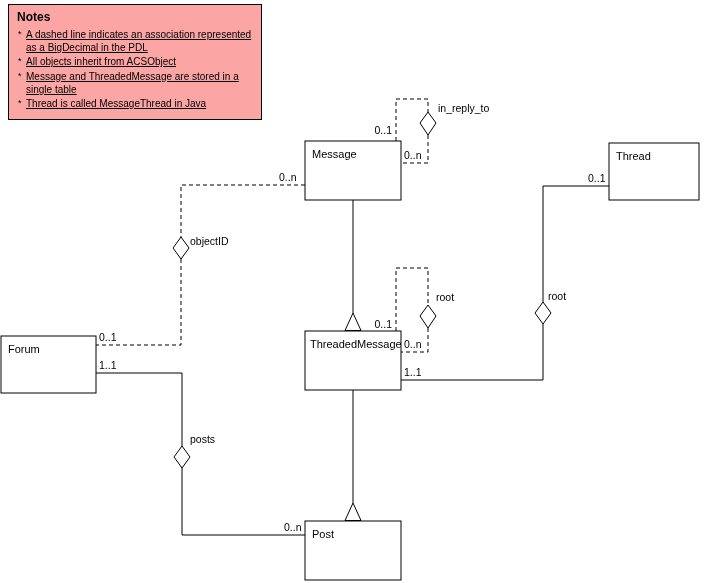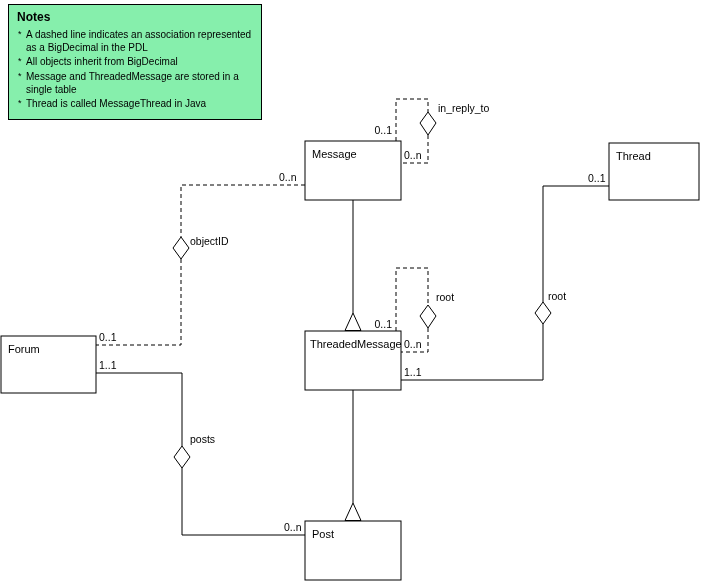--- a/index.html
+++ b/index.html
@@ -22,31 +22,32 @@
   text { font-family: "Liberation Sans", sans-serif; font-size: 11px; fill: #000000; }
   text.lbl { font-size: 10.5px; }
 
   
   .notes {
     position: absolute;
     left: 8px;
     top: 4px;
     width: 236px;
     border: 1px solid #000000;
-    background: #86efac;
+    background: #fca5a5;
     padding: 5px 8px 8px 8px;
   }
   .notes-title { font-weight: bold; font-size: 12px; margin-bottom: 4px; }
   .notes ul { margin: 0; padding: 0; list-style: none; }
   .notes li {
     font-size: 10px;
     line-height: 1.32;
     position: relative;
     padding-left: 9px;
     margin-bottom: 1px;
+    text-decoration: underline;
   }
   .notes li::before {
     content: "*";
     position: absolute;
     left: 1px;
     top: 1px;
     font-size: 9px;
   }
 </style>
 </head>
@@ -116,19 +117,19 @@
     <text class="lbl" x="404" y="376">1..1</text>
 
     <text class="lbl" x="99" y="369">1..1</text>
     <text class="lbl" x="284" y="531">0..n</text>
   </svg>
 
   <div class="notes">
     <div class="notes-title">Notes</div>
     <ul>
       <li>A dashed line indicates an association represented as a BigDecimal in the PDL</li>
-      <li>All objects inherit from BigDecimal</li>
+      <li>All objects inherit from ACSObject</li>
       <li>Message and ThreadedMessage are stored in a single table</li>
       <li>Thread is called MessageThread in Java</li>
     </ul>
   </div>
 
 </div>
 
 </body></html>

